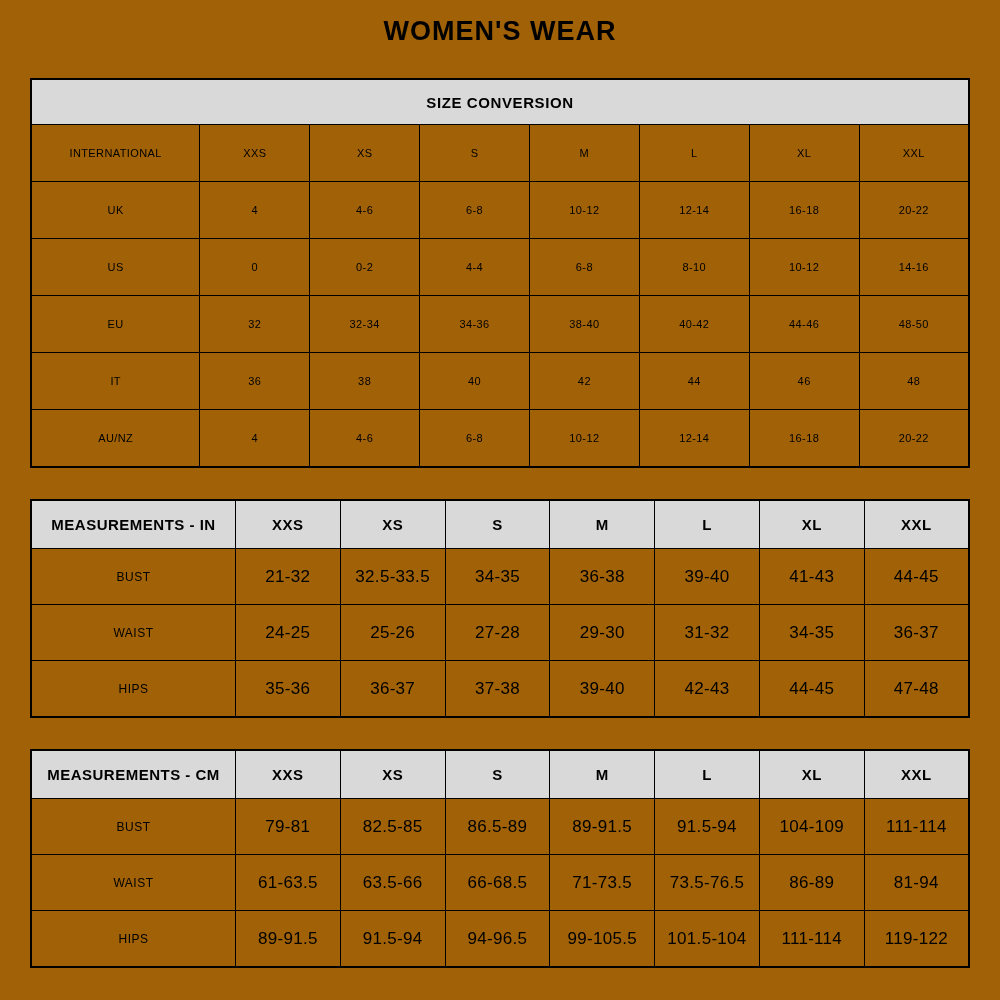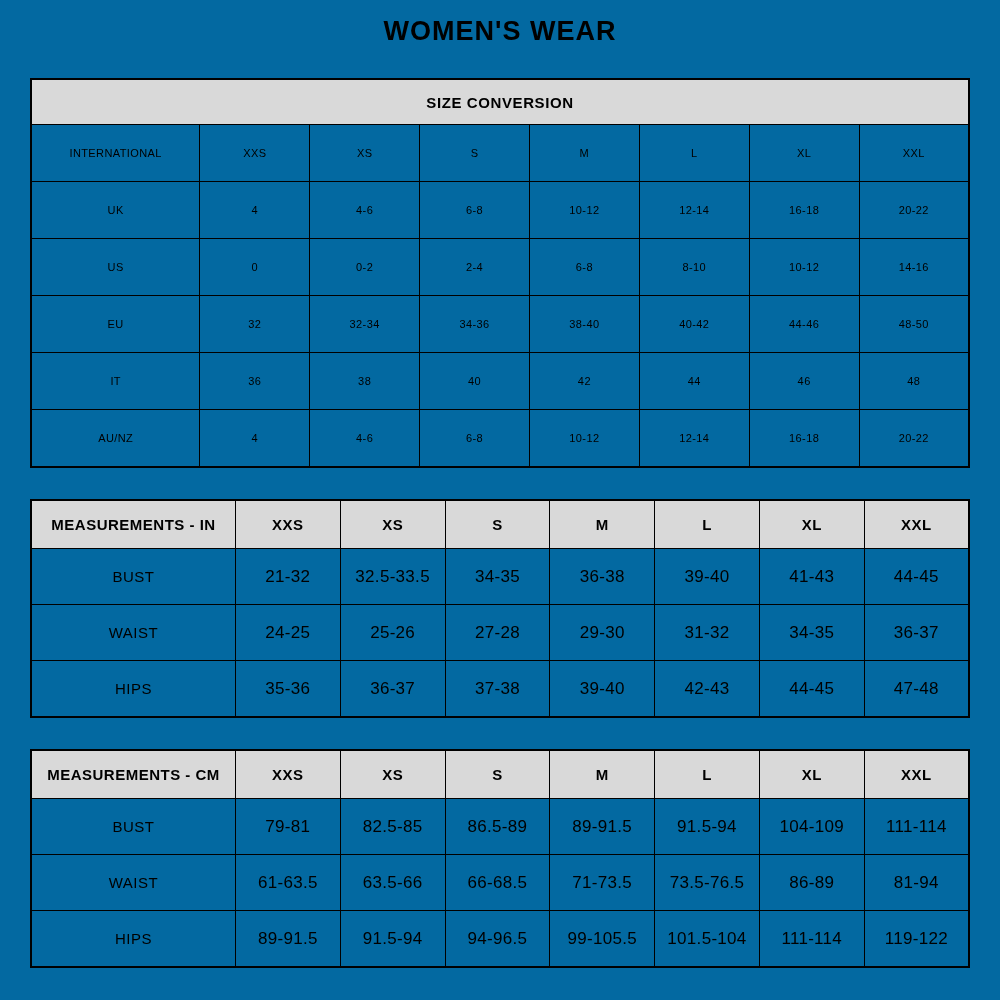--- a/index.html
+++ b/index.html
@@ -7,21 +7,21 @@
     padding: 0;
     background: #ffffff;
     font-family: "Liberation Sans", sans-serif;
     color: #000000;
   }
   .page {
     width: 1000px;
     height: 1000px;
     box-sizing: border-box;
     padding: 10px 30px 0 30px;
-    background: #0369a1;
+    background: #a16207;
   }
   .page-title {
     text-align: center;
     font-size: 27px;
     font-weight: 700;
     letter-spacing: 1px;
     margin: 6px 0 16px 0;
   }
   table {
     width: 100%;
@@ -60,21 +60,21 @@
     font-weight: 700;
     letter-spacing: 0.5px;
   }
   .t2 tr.data-row td {
     height: 55px;
     font-size: 17px;
     font-weight: 400;
     letter-spacing: 0.3px;
   }
   .t2 tr.data-row td.row-label {
-    font-size: 15px;
+    font-size: 12px;
     letter-spacing: 0.5px;
   }
 </style>
 </head>
 <body>
 
 <div class="page">
 
   <div class="page-title">WOMEN'S WEAR</div>
 
@@ -113,21 +113,21 @@
             <td>6-8</td>
             <td>10-12</td>
             <td>12-14</td>
             <td>16-18</td>
             <td>20-22</td>
           </tr>
           <tr class="data-row">
             <td class="row-label">US</td>
             <td>0</td>
             <td>0-2</td>
-            <td>2-4</td>
+            <td>4-4</td>
             <td>6-8</td>
             <td>8-10</td>
             <td>10-12</td>
             <td>14-16</td>
           </tr>
           <tr class="data-row">
             <td class="row-label">EU</td>
             <td>32</td>
             <td>32-34</td>
             <td>34-36</td>

